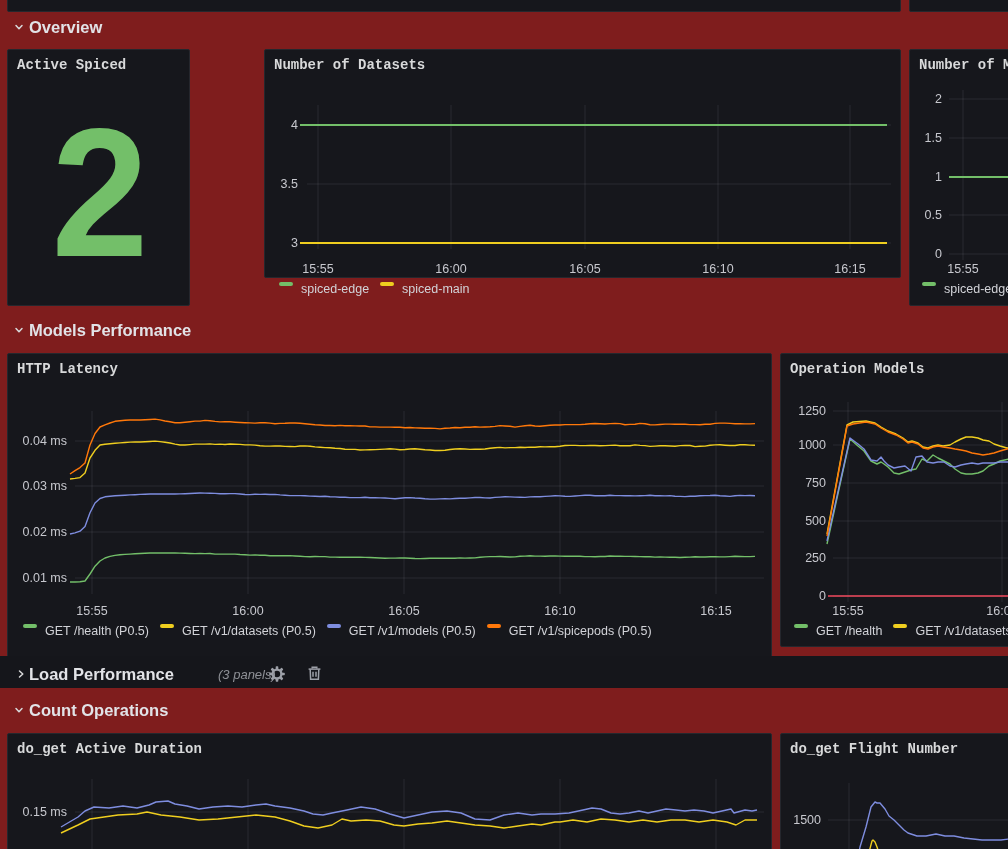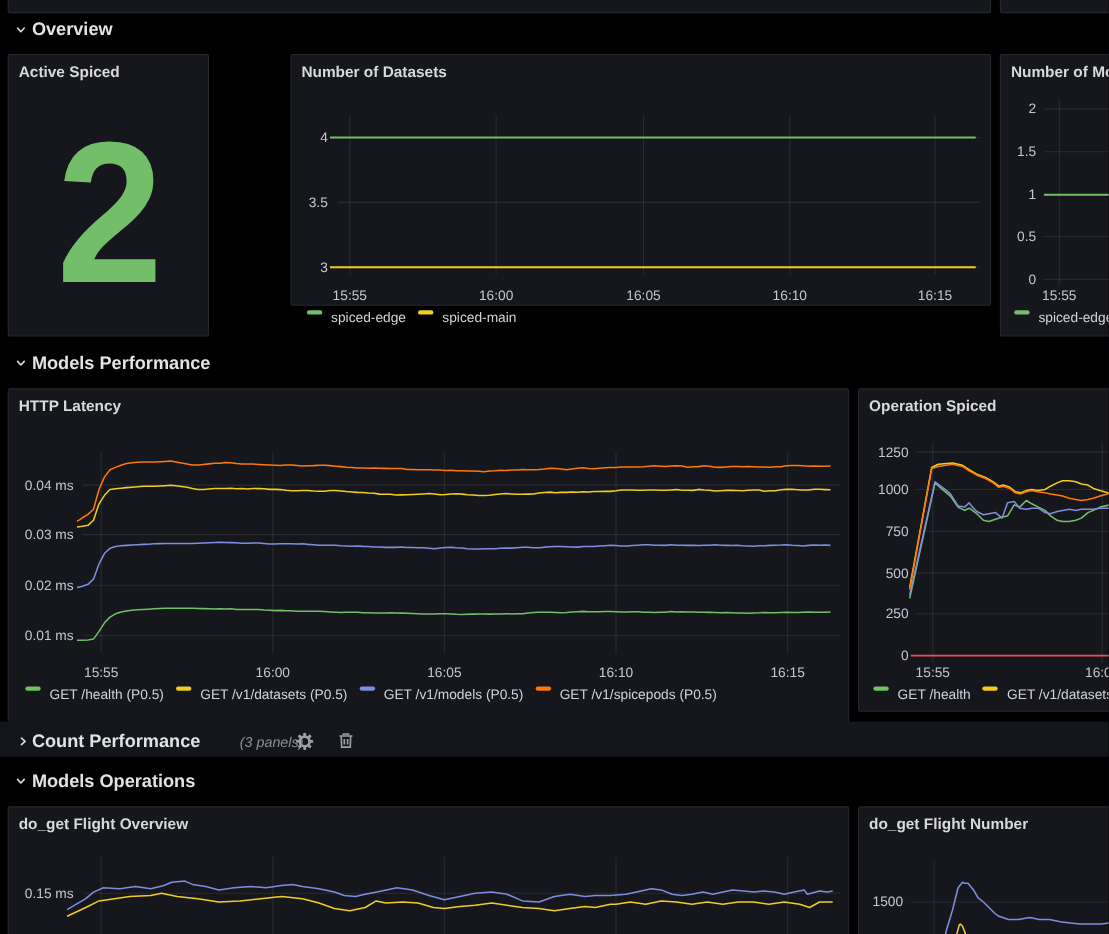--- a/index.html
+++ b/index.html
@@ -1,17 +1,17 @@
 <!DOCTYPE html>
 <html><head><meta charset="utf-8"><style>
 html,body{margin:0;padding:0;background:#101116;}
-#page{position:relative;width:1008px;height:849px;overflow:hidden;background:#000000;
+#page{position:relative;width:1008px;height:849px;overflow:hidden;background:#7f1d1d;
   font-family:"Liberation Sans",sans-serif;}
 .panel{position:absolute;background:#16171C;border:1px solid #25272D;border-radius:2px;box-sizing:border-box;}
-.ptitle{position:absolute;left:9px;top:7px;font-size:14px;font-weight:700;color:#D8D9DA;letter-spacing:0;}
+.ptitle{position:absolute;left:9px;top:7px;font-size:14px;font-weight:700;color:#D8D9DA;letter-spacing:0;font-family:Liberation Mono, monospace;}
 .sechead{position:absolute;display:flex;align-items:center;color:#E2E3E7;font-size:16.5px;font-weight:700;}
 .legend{position:absolute;display:flex;align-items:center;font-size:12.5px;color:#D2D3D8;}
 .legend .it{display:flex;align-items:flex-start;margin-right:11px;white-space:nowrap;}
 .legend .sw{display:inline-block;width:14px;height:4px;border-radius:2px;margin-right:8px;}
 svg text{font-family:"Liberation Sans",sans-serif;font-size:12.5px;fill:#C7C8CE;}
 </style></head><body>
 <div id="page">
 
 <div style="position:absolute;left:7px;top:-40px;width:894px;height:52px;background:#16171C;border:1px solid #25272D;box-sizing:border-box;border-radius:2px"></div>
 <div style="position:absolute;left:909px;top:-40px;width:185px;height:52px;background:#16171C;border:1px solid #25272D;box-sizing:border-box;border-radius:2px"></div>
@@ -104,21 +104,21 @@
         <text x="708" y="261" text-anchor="middle">16:15</text>
       </svg>
       <div class="legend" style="left:15px;top:270px;">
         <span class="it"><span class="sw" style="background:#73BF69"></span>GET /health (P0.5)</span>
         <span class="it"><span class="sw" style="background:#EFCE1F"></span>GET /v1/datasets (P0.5)</span>
         <span class="it"><span class="sw" style="background:#7E8DDF"></span>GET /v1/models (P0.5)</span>
         <span class="it"><span class="sw" style="background:#FF780A"></span>GET /v1/spicepods (P0.5)</span>
       </div>
     </div>
 <div class="panel" style="left:780px;top:353px;width:312px;height:294px;">
-      <div class="ptitle">Operation Spiced</div>
+      <div class="ptitle">Operation Models</div>
       <svg style="position:absolute;left:0;top:0" width="312" height="294" viewBox="0 0 312 294">
         <line x1="52" y1="57" x2="312" y2="57" stroke="rgba(204,204,220,0.11)" stroke-width="1"></line>
         <line x1="52" y1="91" x2="312" y2="91" stroke="rgba(204,204,220,0.11)" stroke-width="1"></line>
         <line x1="52" y1="129" x2="312" y2="129" stroke="rgba(204,204,220,0.11)" stroke-width="1"></line>
         <line x1="52" y1="167" x2="312" y2="167" stroke="rgba(204,204,220,0.11)" stroke-width="1"></line>
         <line x1="52" y1="204" x2="312" y2="204" stroke="rgba(204,204,220,0.11)" stroke-width="1"></line>
         <line x1="52" y1="242" x2="312" y2="242" stroke="rgba(204,204,220,0.11)" stroke-width="1"></line>
         <line x1="67" y1="48" x2="67" y2="248" stroke="rgba(204,204,220,0.11)" stroke-width="1"></line>
         <line x1="221" y1="48" x2="221" y2="248" stroke="rgba(204,204,220,0.11)" stroke-width="1"></line>
         <polyline points="47,242 312,242" fill="none" stroke="#F2495C" stroke-width="1.5"></polyline>
@@ -137,21 +137,21 @@
       </svg>
       <div class="legend" style="left:13px;top:270px;">
         <span class="it"><span class="sw" style="background:#73BF69"></span>GET /health</span>
         <span class="it"><span class="sw" style="background:#EFCE1F"></span>GET /v1/datasets</span>
       </div>
     </div>
 <div style="position:absolute;left:0px;top:656px;width:1008px;height:32px;background:#15161B;"></div>
 <svg style="position:absolute;left:15px;top:668px" width="12" height="12" viewBox="0 0 12 12">
       <polyline points="4.5,3 7.8,6 4.5,9" fill="none" stroke="#D8D9DA" stroke-width="1.5" stroke-linecap="round" stroke-linejoin="round"></polyline>
     </svg>
-<div class="sechead" style="left:29px;top:665px;">Count Performance</div>
+<div class="sechead" style="left:29px;top:665px;">Load Performance</div>
 <div style="position:absolute;left:189px;top:667px;font-size:13px;font-style:italic;color:#8E9096;margin-left:29px;">(3 panels)</div>
 <svg style="position:absolute;left:269px;top:666px" width="16" height="16" viewBox="0 0 16 16">
       <g fill="#9DA0A8">
         <rect x="6.7" y="0.2" width="2.6" height="3.2" rx="0.7" transform="rotate(0 8 8)"></rect>
         <rect x="6.7" y="0.2" width="2.6" height="3.2" rx="0.7" transform="rotate(45 8 8)"></rect>
         <rect x="6.7" y="0.2" width="2.6" height="3.2" rx="0.7" transform="rotate(90 8 8)"></rect>
         <rect x="6.7" y="0.2" width="2.6" height="3.2" rx="0.7" transform="rotate(135 8 8)"></rect>
         <rect x="6.7" y="0.2" width="2.6" height="3.2" rx="0.7" transform="rotate(180 8 8)"></rect>
         <rect x="6.7" y="0.2" width="2.6" height="3.2" rx="0.7" transform="rotate(225 8 8)"></rect>
         <rect x="6.7" y="0.2" width="2.6" height="3.2" rx="0.7" transform="rotate(270 8 8)"></rect>
@@ -164,23 +164,23 @@
         <path d="M5.2,2.4 L5.2,1.3 L9.8,1.3 L9.8,2.4"></path>
         <line x1="1.6" y1="3.1" x2="13.4" y2="3.1"></line>
         <path d="M3.2,3.4 L3.6,13.2 L11.4,13.2 L11.8,3.4"></path>
         <line x1="6" y1="5.8" x2="6" y2="10.8"></line>
         <line x1="9" y1="5.8" x2="9" y2="10.8"></line>
       </g>
     </svg>
 <svg style="position:absolute;left:13px;top:704px" width="12" height="12" viewBox="0 0 12 12">
       <polyline points="3,4.5 6,7.8 9,4.5" fill="none" stroke="#D8D9DA" stroke-width="1.5" stroke-linecap="round" stroke-linejoin="round"></polyline>
     </svg>
-<div class="sechead" style="left:29px;top:701px;">Models Operations</div>
+<div class="sechead" style="left:29px;top:701px;">Count Operations</div>
 <div class="panel" style="left:7px;top:733px;width:765px;height:130px;">
-      <div class="ptitle">do_get Flight Overview</div>
+      <div class="ptitle">do_get Active Duration</div>
       <svg style="position:absolute;left:0;top:0" width="765" height="130" viewBox="0 0 765 130">
         <line x1="67" y1="78" x2="756" y2="78" stroke="rgba(204,204,220,0.11)" stroke-width="1"></line>
         <line x1="84" y1="45" x2="84" y2="130" stroke="rgba(204,204,220,0.11)" stroke-width="1"></line>
         <line x1="240" y1="45" x2="240" y2="130" stroke="rgba(204,204,220,0.11)" stroke-width="1"></line>
         <line x1="396" y1="45" x2="396" y2="130" stroke="rgba(204,204,220,0.11)" stroke-width="1"></line>
         <line x1="552" y1="45" x2="552" y2="130" stroke="rgba(204,204,220,0.11)" stroke-width="1"></line>
         <line x1="708" y1="45" x2="708" y2="130" stroke="rgba(204,204,220,0.11)" stroke-width="1"></line>
         <polyline points="53.0,99.0 70.0,91.0 82.0,85.0 96.0,83.0 110.0,81.0 129.0,80.0 139.0,78.0 153.0,81.0 172.0,83.0 191.0,86.0 210.0,85.0 229.0,83.0 248.0,81.0 267.0,83.0 282.0,87.0 296.0,92.0 310.0,94.0 324.0,91.0 334.0,85.0 343.0,87.0 358.0,86.0 372.0,87.0 386.0,91.0 396.0,92.0 410.0,90.0 424.0,89.0 439.0,87.0 453.0,89.0 467.0,91.0 482.0,92.0 496.0,94.0 510.0,92.0 524.0,90.0 533.0,91.0 547.0,88.0 552.0,88.0 565.0,86.0 579.0,88.0 593.0,85.0 607.0,86.0 621.0,88.0 635.0,86.0 649.0,88.0 663.0,86.0 677.0,86.0 691.0,88.0 705.0,86.0 719.0,88.0 728.0,91.0 737.0,86.0 747.0,86.0 749.0,86.0" fill="none" stroke="#EFCE1F" stroke-width="1.4" stroke-linejoin="round"></polyline>
         <polyline points="53.0,93.0 70.0,83.0 77.0,77.0 86.0,73.0 101.0,74.0 115.0,72.0 129.0,74.0 141.0,71.0 148.0,68.0 160.0,67.0 167.0,70.0 179.0,72.0 191.0,75.0 205.0,73.0 220.0,72.0 234.0,73.0 248.0,71.0 258.0,70.0 267.0,72.0 282.0,74.0 296.0,77.0 305.0,80.0 315.0,81.0 324.0,79.0 339.0,76.0 353.0,73.0 367.0,75.0 382.0,80.0 396.0,84.0 410.0,81.0 424.0,78.0 439.0,77.0 453.0,79.0 467.0,85.0 482.0,86.0 496.0,81.0 510.0,79.0 524.0,81.0 533.0,80.0 547.0,80.0 561.0,79.0 575.0,76.0 584.0,74.0 593.0,75.0 603.0,79.0 612.0,80.0 621.0,79.0 631.0,77.0 640.0,79.0 649.0,77.0 658.0,75.0 668.0,76.0 677.0,77.0 686.0,76.0 696.0,77.0 705.0,79.0 714.0,77.0 723.0,75.0 726.0,79.0 737.0,76.0 744.0,77.0 749.0,76.0" fill="none" stroke="#7E8DDF" stroke-width="1.4" stroke-linejoin="round"></polyline>
         <text x="59" y="82" text-anchor="end">0.15 ms</text>

